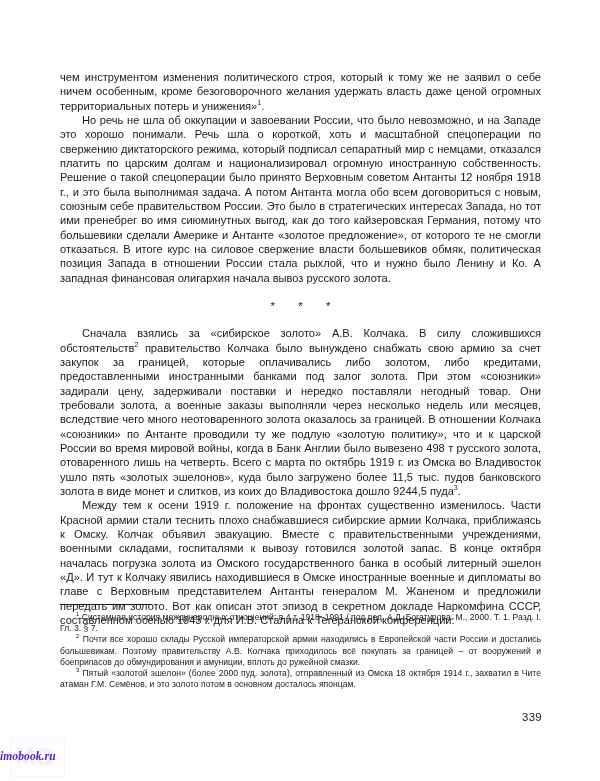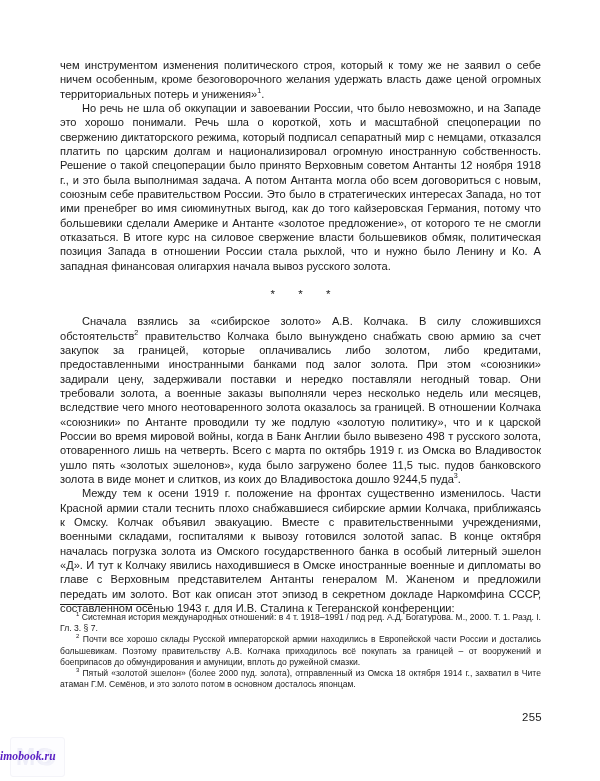--- a/index.html
+++ b/index.html
@@ -39,20 +39,21 @@
     line-height: 14.35px;
     text-align: justify;
     text-indent: 22px;
     color: #1a1a1a;
     letter-spacing: -0.02px;
     word-spacing: 0.1px;
   }
 
   p.body-par.no-indent {
     text-indent: 0;
+    margin-top: 12px;
   }
 
   sup.fn-ref {
     font-size: 7.2px;
     vertical-align: super;
     line-height: 0;
   }
 
   .section-break {
     margin: 0;
@@ -167,21 +168,21 @@
   <div class="footnotes">
     <div class="fn-rule"></div>
 
     <p class="footnote"><sup>1</sup> <span>Системная история международных отношений: в 4 т. 1918–1991 / под ред. А.Д. Богатурова. М., 2000. Т. 1. Разд. I. Гл. 3. § 7.</span></p>
 
     <p class="footnote"><sup>2</sup> <span>Почти все хорошо склады Русской императорской армии находились в Европейской части России и достались большевикам. Поэтому правительству А.В. Колчака приходилось всё покупать за границей – от вооружений и боеприпасов до обмундирования и амуниции, вплоть до ружейной смазки.</span></p>
 
     <p class="footnote"><sup>3</sup> <span>Пятый «золотой эшелон» (более 2000 пуд. золота), отправленный из Омска 18 октября 1914 г., захватил в Чите атаман Г.М. Семёнов, и это золото потом в основном досталось японцам.</span></p>
   </div>
 
-  <div class="page-number">255</div>
+  <div class="page-number">339</div>
 
   <div class="footer-bar"></div>
 
   <div class="watermark-logo">
     <svg width="44" height="26" viewBox="0 0 44 26" aria-hidden="true">
       <text x="0" y="21" font-family="Liberation Sans, sans-serif" font-size="23" font-weight="bold" fill="#eeeef8">МО</text>
       <circle cx="31" cy="13" r="7.5" fill="none" stroke="#f2f2fa" stroke-width="2.5"></circle>
     </svg>
   </div>
 

